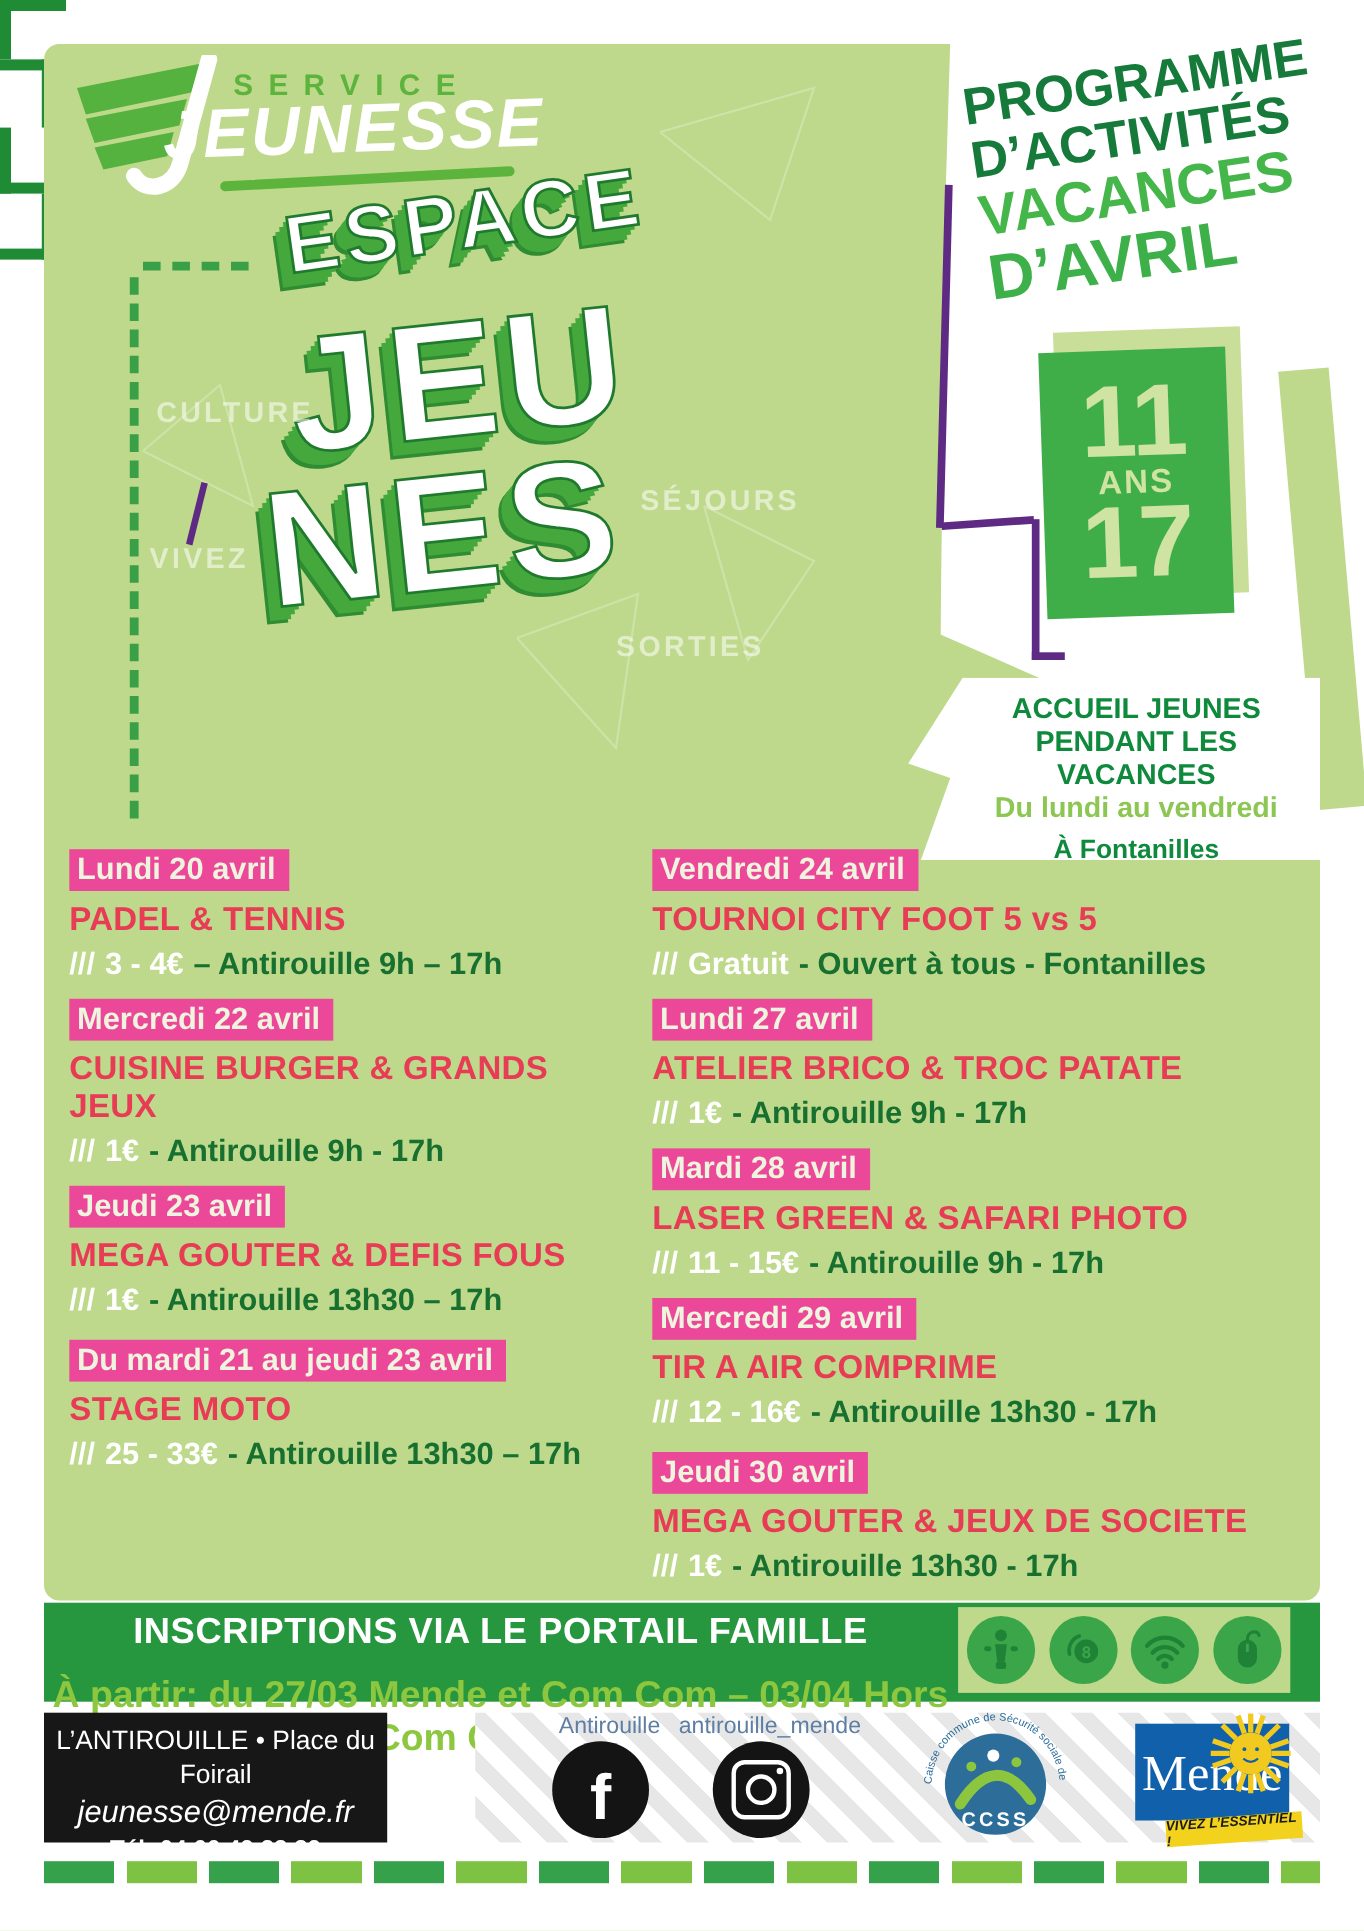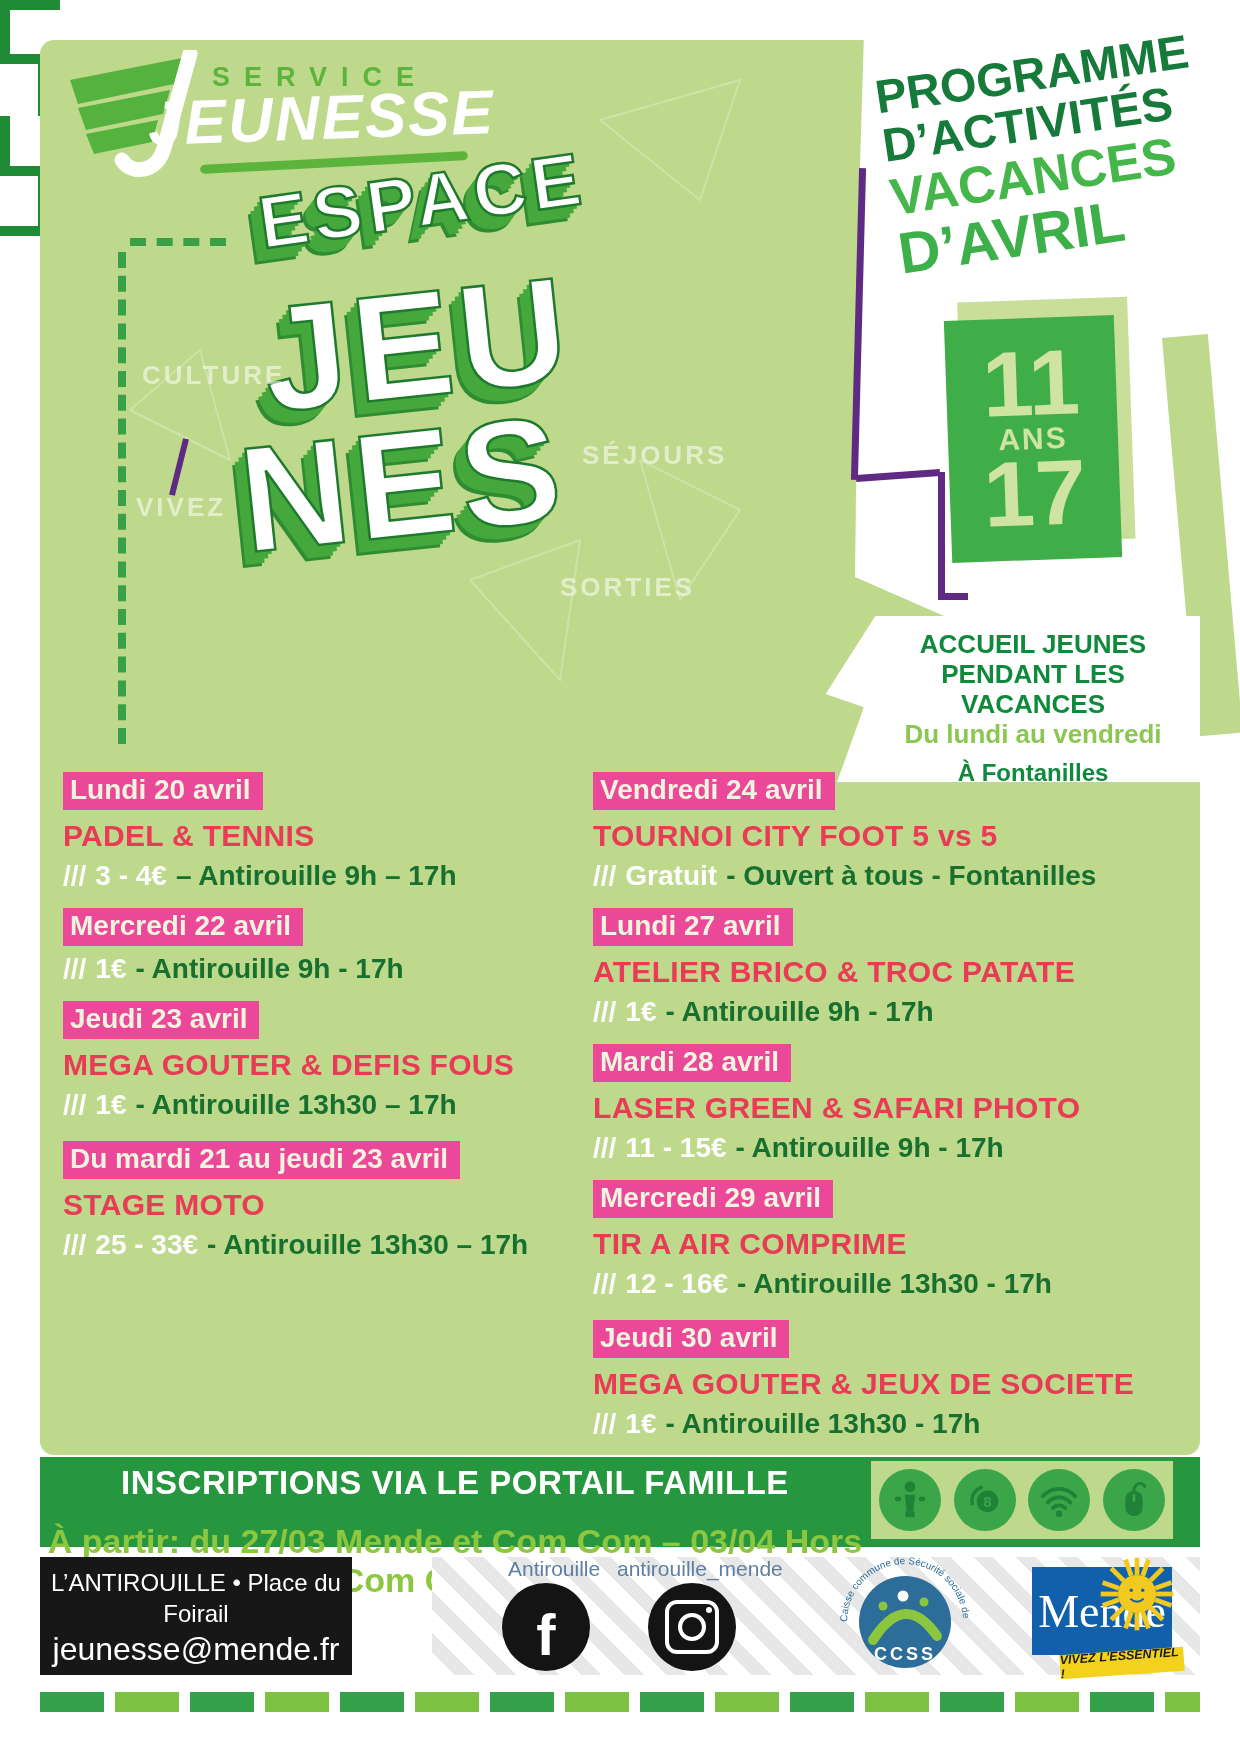--- a/index.html
+++ b/index.html
@@ -102,21 +102,21 @@
   .icon-circle{width:62px;height:62px;border-radius:50%;background:#3aa549;display:flex;
                align-items:center;justify-content:center;}
 
   
   .footer{position:absolute;left:40px;top:1557px;width:1160px;height:118px;}
   .stripes{position:absolute;left:392px;top:0;width:768px;height:118px;
            background:repeating-linear-gradient(45deg,#ffffff 0 16px,#e7e7e7 16px 30px);}
   .black-box{position:absolute;left:0;top:0;width:312px;height:118px;background:#171717;color:#fff;
              text-align:center;box-sizing:border-box;padding-top:10px;}
   .bb1{font-size:24px;line-height:1.3;}
-  .bb2{font-size:32px;line-height:1.25;}
+  .bb2{font-size:28px;line-height:1.25;font-style:italic;}
   .bb3{font-size:22px;font-weight:700;margin-top:4px;}
   .soc-label{position:absolute;top:0px;color:#5d7fa3;font-size:21px;}
   .lab-fb{left:468px;}
   .lab-ig{left:577px;}
   .soc-circle{position:absolute;top:26px;width:88px;height:88px;border-radius:50%;background:#141414;
               display:flex;align-items:center;justify-content:center;}
   .fb-circle{left:462px;}
   .ig-circle{left:608px;}
   .fb-f{color:#fff;font-size:58px;font-weight:700;margin-top:14px;}
   .ig-glyph{width:46px;height:46px;border:4px solid #fff;border-radius:12px;position:relative;}
@@ -211,20 +211,21 @@
   <div class="purple-accent"></div>
 
   <div class="col col-left">
     <div class="act">
       <div><span class="act-date">Lundi 20 avril</span></div>
       <div class="act-title">PADEL &amp; TENNIS</div>
       <div class="act-price"><span class="sl">///</span><span class="pr">3 - 4€</span><span class="inf">– Antirouille 9h – 17h</span></div>
     </div>
     <div class="act">
       <div><span class="act-date">Mercredi 22 avril</span></div>
+      <div class="act-title">CUISINE BURGER &amp; GRANDS JEUX</div>
       <div class="act-price"><span class="sl">///</span><span class="pr">1€</span><span class="inf">- Antirouille 9h - 17h</span></div>
     </div>
     <div class="act">
       <div><span class="act-date">Jeudi 23 avril</span></div>
       <div class="act-title">MEGA GOUTER &amp; DEFIS FOUS</div>
       <div class="act-price"><span class="sl">///</span><span class="pr">1€</span><span class="inf">- Antirouille 13h30 – 17h</span></div>
     </div>
     <div class="act gap">
       <div><span class="act-date">Du mardi 21 au jeudi 23 avril</span></div>
       <div class="act-title">STAGE MOTO</div>

